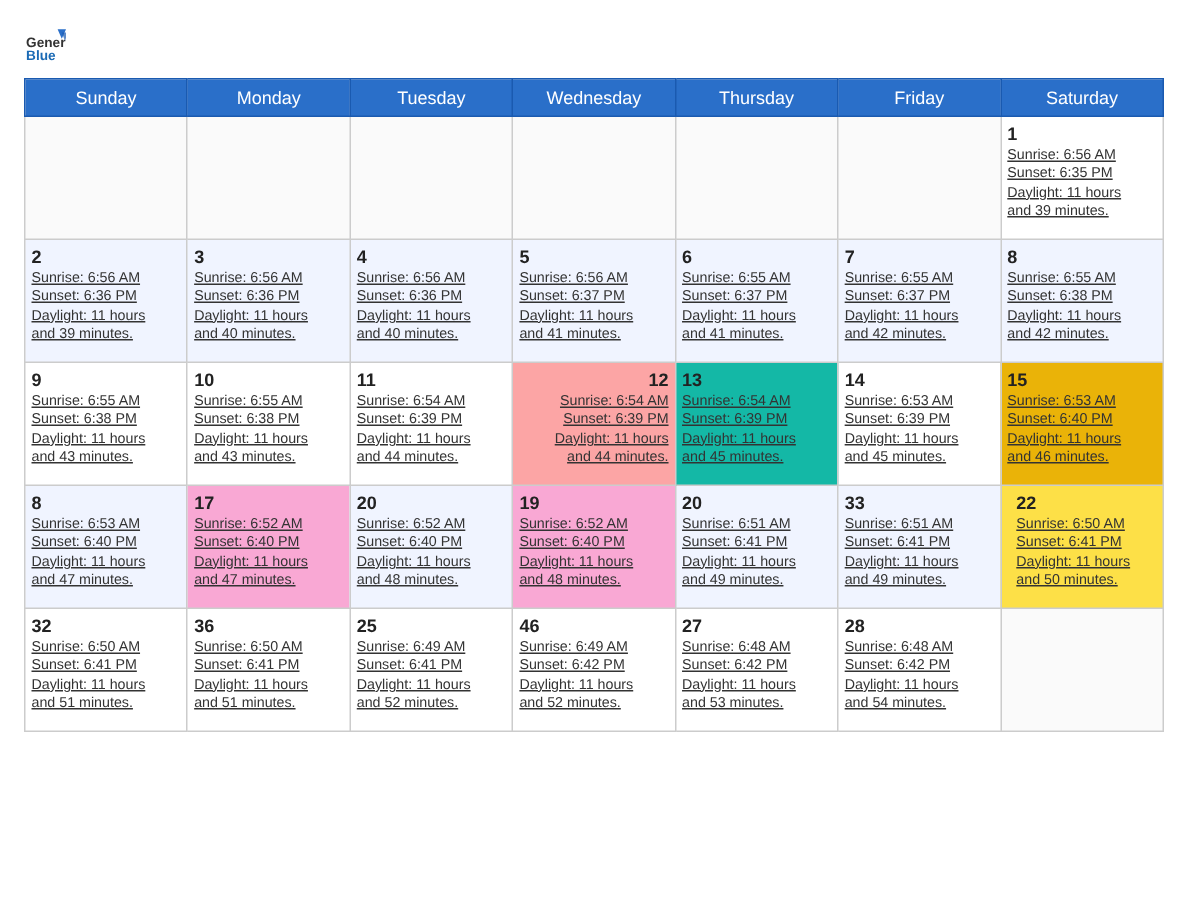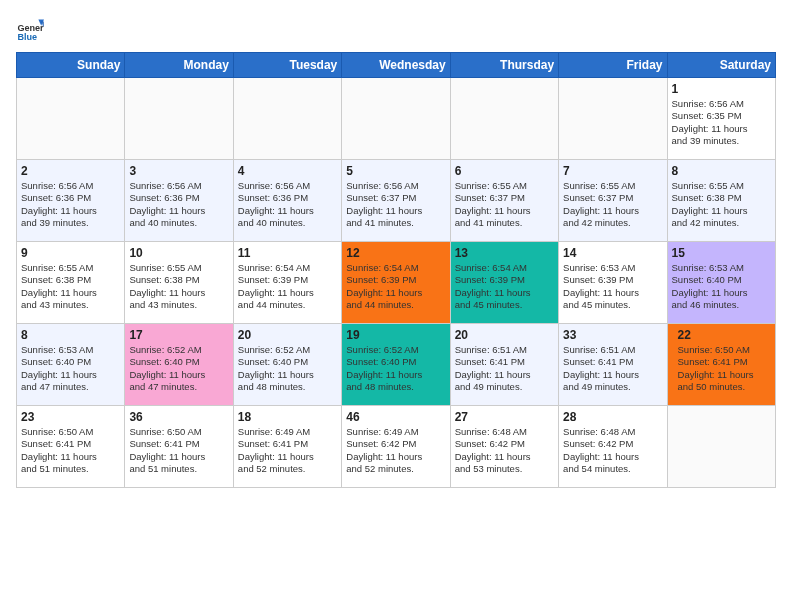--- a/index.html
+++ b/index.html
@@ -43,23 +43,23 @@
     .calendar {
       width: 100%;
       border-collapse: collapse;
       margin-top: 8px;
       table-layout: fixed;
     }
     .calendar th {
       background-color: #2a6fc9;
       color: white;
       font-size: 12px;
-      font-weight: bold;
+      font-weight: normal;
       padding: 5px 4px;
-      text-align: right;
+      text-align: center;
       border: 1px solid #1a5ab0;
     }
     .calendar td {
       border: 1px solid #ccc;
       vertical-align: top;
       padding: 4px 4px;
       height: 82px;
       font-size: 10px;
       color: #333;
       background: #fff;
@@ -71,20 +71,21 @@
       font-size: 12px;
       font-weight: bold;
       color: #222;
       display: block;
       margin-bottom: 2px;
     }
     .day-info {
       font-size: 9.5px;
       color: #333;
       line-height: 1.3;
+      text-decoration: underline;
     }
     .week-row td {
       background: #fff;
     }
     .week-row:nth-child(odd) td {
       background: #f5f8ff;
     }
   </style>
 </head>
 <body>
@@ -205,42 +206,42 @@
 Daylight: 11 hours
 and 43 minutes.</div>
           </td>
           <td style="background: rgb(255, 255, 255);">
             <span class="day-number">11</span>
             <div class="day-info" style="white-space: pre-line;">Sunrise: 6:54 AM
 Sunset: 6:39 PM
 Daylight: 11 hours
 and 44 minutes.</div>
           </td>
-          <td style="background: #f97316;">
+          <td style="background: #fca5a5; text-align: right;">
             <span class="day-number">12</span>
             <div class="day-info" style="white-space: pre-line;">Sunrise: 6:54 AM
 Sunset: 6:39 PM
 Daylight: 11 hours
 and 44 minutes.</div>
           </td>
           <td style="background: #14b8a6;">
             <span class="day-number">13</span>
             <div class="day-info" style="white-space: pre-line;">Sunrise: 6:54 AM
 Sunset: 6:39 PM
 Daylight: 11 hours
 and 45 minutes.</div>
           </td>
           <td style="background: rgb(255, 255, 255);">
             <span class="day-number">14</span>
             <div class="day-info" style="white-space: pre-line;">Sunrise: 6:53 AM
 Sunset: 6:39 PM
 Daylight: 11 hours
 and 45 minutes.</div>
           </td>
-          <td style="background: #c4b5fd;">
+          <td style="background: #eab308;">
             <span class="day-number">15</span>
             <div class="day-info" style="white-space: pre-line;">Sunrise: 6:53 AM
 Sunset: 6:40 PM
 Daylight: 11 hours
 and 46 minutes.</div>
           </td>
         </tr>
         <tr class="week-row">
           <td style="background: rgb(240, 244, 255);">
             <span class="day-number">8</span>
@@ -256,66 +257,66 @@
 Daylight: 11 hours
 and 47 minutes.</div>
           </td>
           <td style="background: rgb(240, 244, 255);">
             <span class="day-number">20</span>
             <div class="day-info" style="white-space: pre-line;">Sunrise: 6:52 AM
 Sunset: 6:40 PM
 Daylight: 11 hours
 and 48 minutes.</div>
           </td>
-          <td style="background: #14b8a6;">
+          <td style="background: #f9a8d4;">
             <span class="day-number">19</span>
             <div class="day-info" style="white-space: pre-line;">Sunrise: 6:52 AM
 Sunset: 6:40 PM
 Daylight: 11 hours
 and 48 minutes.</div>
           </td>
           <td style="background: rgb(240, 244, 255);">
             <span class="day-number">20</span>
             <div class="day-info" style="white-space: pre-line;">Sunrise: 6:51 AM
 Sunset: 6:41 PM
 Daylight: 11 hours
 and 49 minutes.</div>
           </td>
           <td style="background: rgb(240, 244, 255);">
             <span class="day-number">33</span>
             <div class="day-info" style="white-space: pre-line;">Sunrise: 6:51 AM
 Sunset: 6:41 PM
 Daylight: 11 hours
 and 49 minutes.</div>
           </td>
-          <td style="background: #f97316; padding-left: 10px;">
+          <td style="background: #fde047; padding-left: 10px;">
             <span class="day-number">22</span>
             <div class="day-info" style="white-space: pre-line;">Sunrise: 6:50 AM
 Sunset: 6:41 PM
 Daylight: 11 hours
 and 50 minutes.</div>
           </td>
         </tr>
         <tr class="week-row">
           <td style="background: rgb(255, 255, 255);">
-            <span class="day-number">23</span>
+            <span class="day-number">32</span>
             <div class="day-info" style="white-space: pre-line;">Sunrise: 6:50 AM
 Sunset: 6:41 PM
 Daylight: 11 hours
 and 51 minutes.</div>
           </td>
           <td style="background: rgb(255, 255, 255);">
             <span class="day-number">36</span>
             <div class="day-info" style="white-space: pre-line;">Sunrise: 6:50 AM
 Sunset: 6:41 PM
 Daylight: 11 hours
 and 51 minutes.</div>
           </td>
           <td style="background: rgb(255, 255, 255);">
-            <span class="day-number">18</span>
+            <span class="day-number">25</span>
             <div class="day-info" style="white-space: pre-line;">Sunrise: 6:49 AM
 Sunset: 6:41 PM
 Daylight: 11 hours
 and 52 minutes.</div>
           </td>
           <td style="background: rgb(255, 255, 255);">
             <span class="day-number">46</span>
             <div class="day-info" style="white-space: pre-line;">Sunrise: 6:49 AM
 Sunset: 6:42 PM
 Daylight: 11 hours

